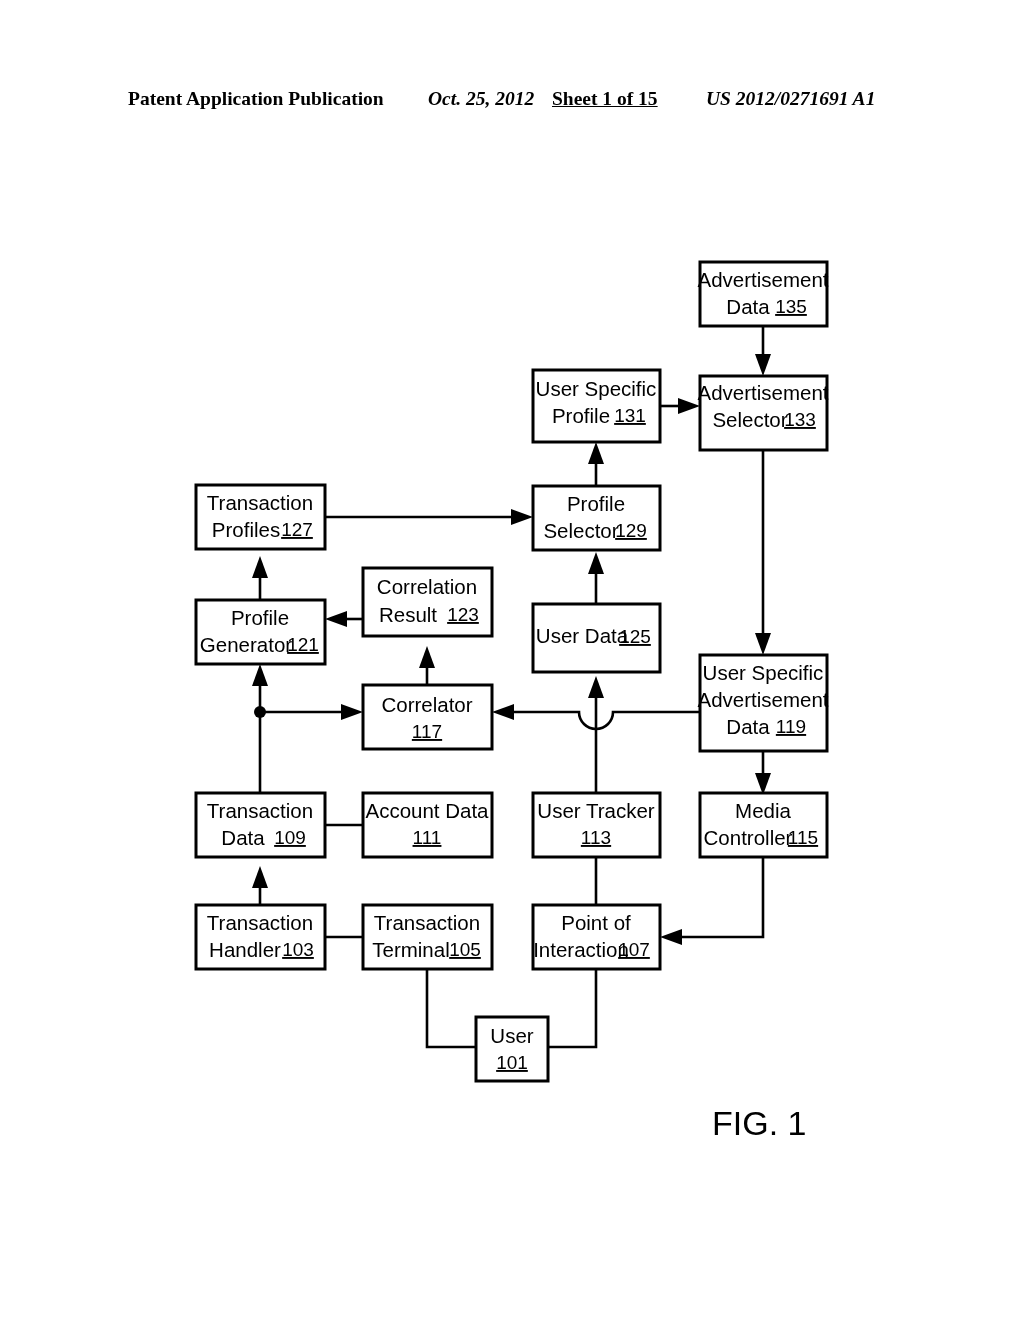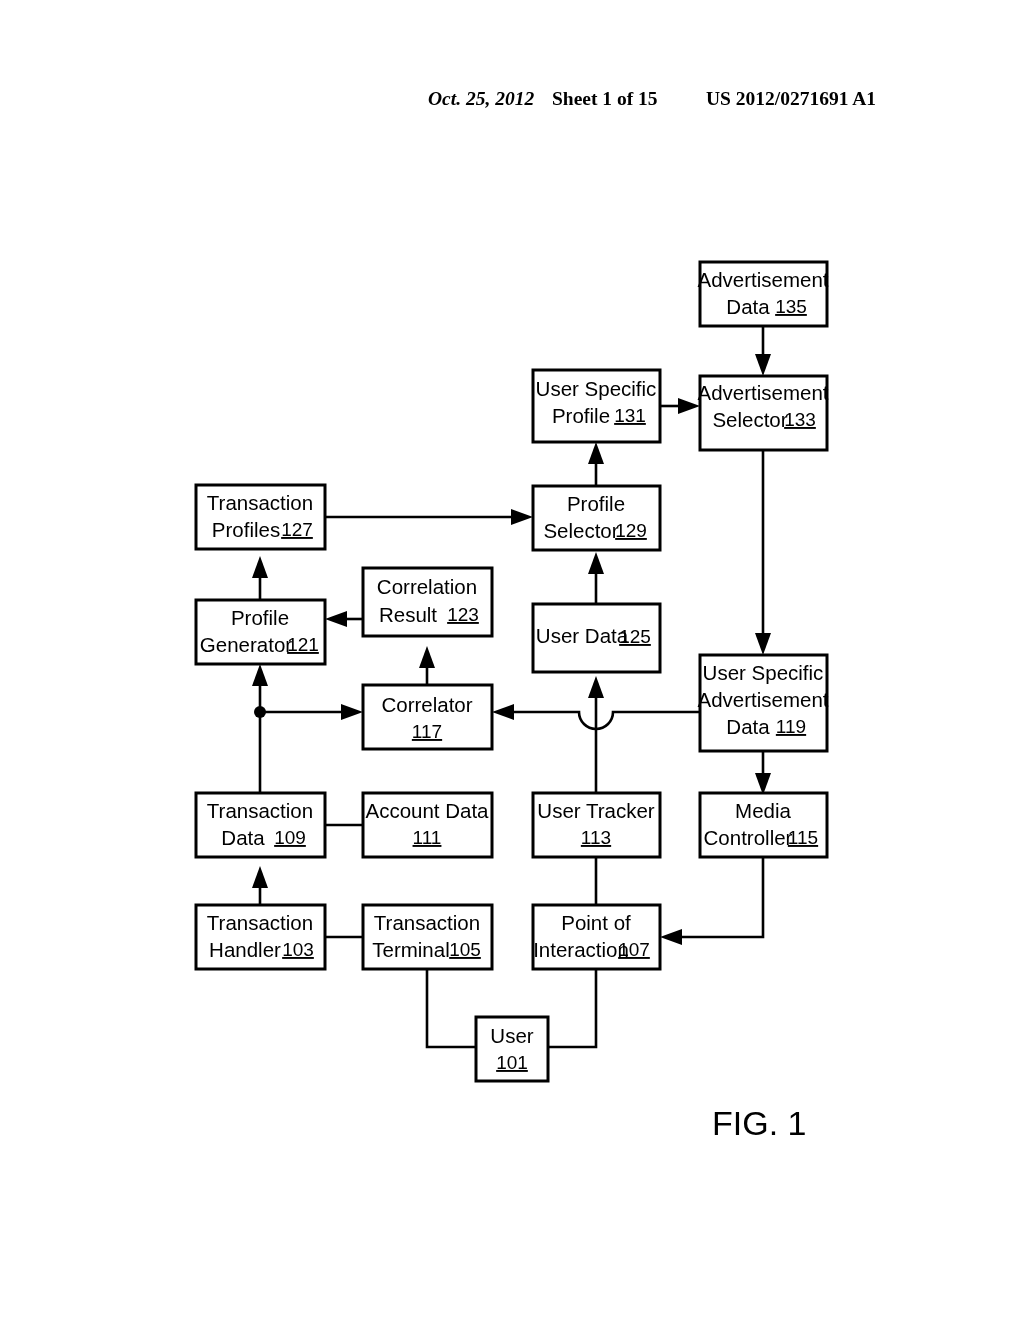--- a/index.html
+++ b/index.html
@@ -30,22 +30,22 @@
     height: 28px;
     font-family: "Liberation Serif", serif;
     font-weight: bold;
     font-size: 19.5px;
     color: #000000;
     white-space: nowrap;
   }
   .hdr span { position: absolute; top: 0; }
   #hdr-title { left: 128px; }
   #hdr-date  { left: 428px; font-style: italic; }
-  #hdr-sheet { left: 552px; }
-  #hdr-pub   { left: 706px; }
+  #hdr-sheet { left: 552px; text-decoration: underline; }
+  #hdr-pub   { left: 706px; font-style: italic; }
 
   svg#fig {
     position: absolute;
     top: 0;
     left: 0;
     width: 1024px;
     height: 1320px;
     display: block;
   }
   svg#fig text {
@@ -67,20 +67,21 @@
   }
   polygon.arrowhead { fill: #000000; }
   circle.junction { fill: #000000; }
 </style>
 </head>
 <body>
 
 <div id="page">
 
   <div class="hdr">
+    <span id="hdr-title">Patent Application Publication</span>
     <span id="hdr-date">Oct. 25, 2012</span>
     <span id="hdr-sheet">Sheet 1 of 15</span>
     <span id="hdr-pub">US 2012/0271691 A1</span>
   </div>
 
   <svg id="fig" viewBox="0 0 1024 1320" xmlns="http://www.w3.org/2000/svg">
 
     <line class="link" x1="763" y1="326" x2="763" y2="362"></line>
     <polygon class="arrowhead" points="763,376 755,354 771,354"></polygon>
 

